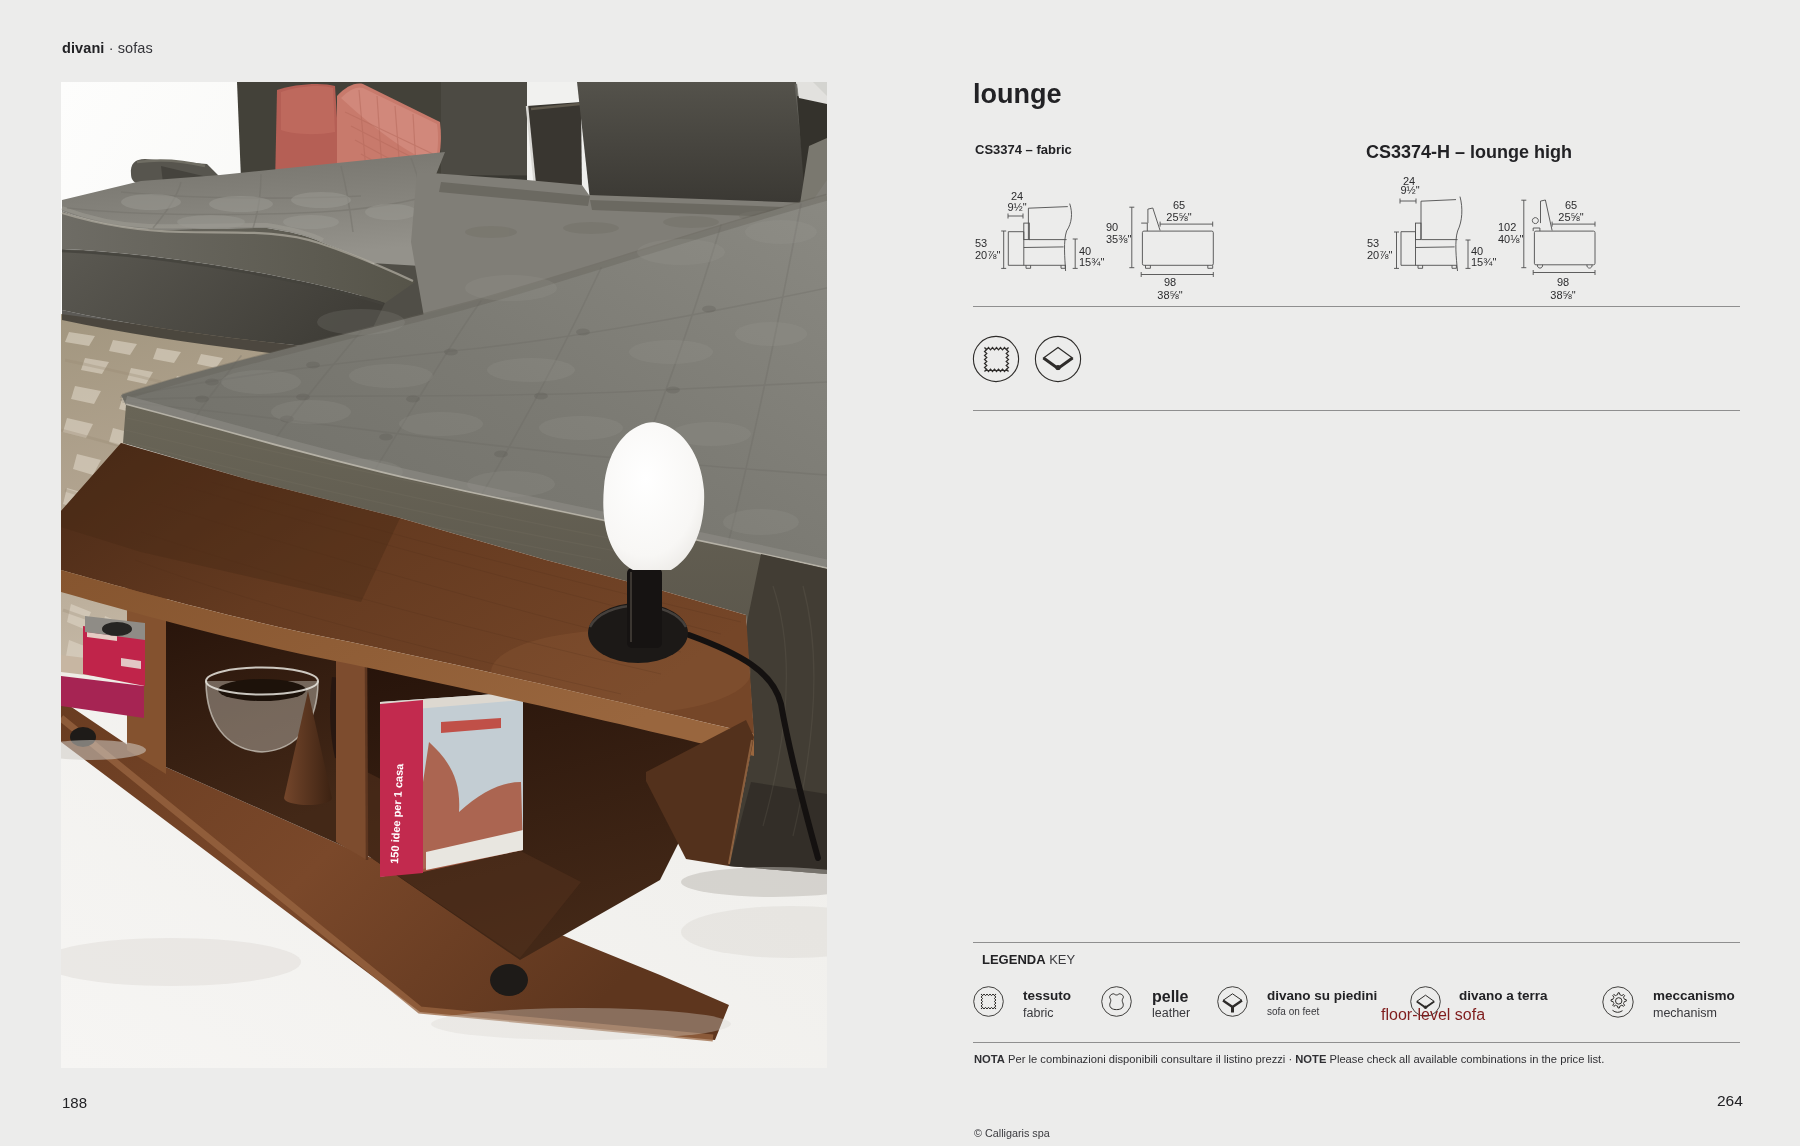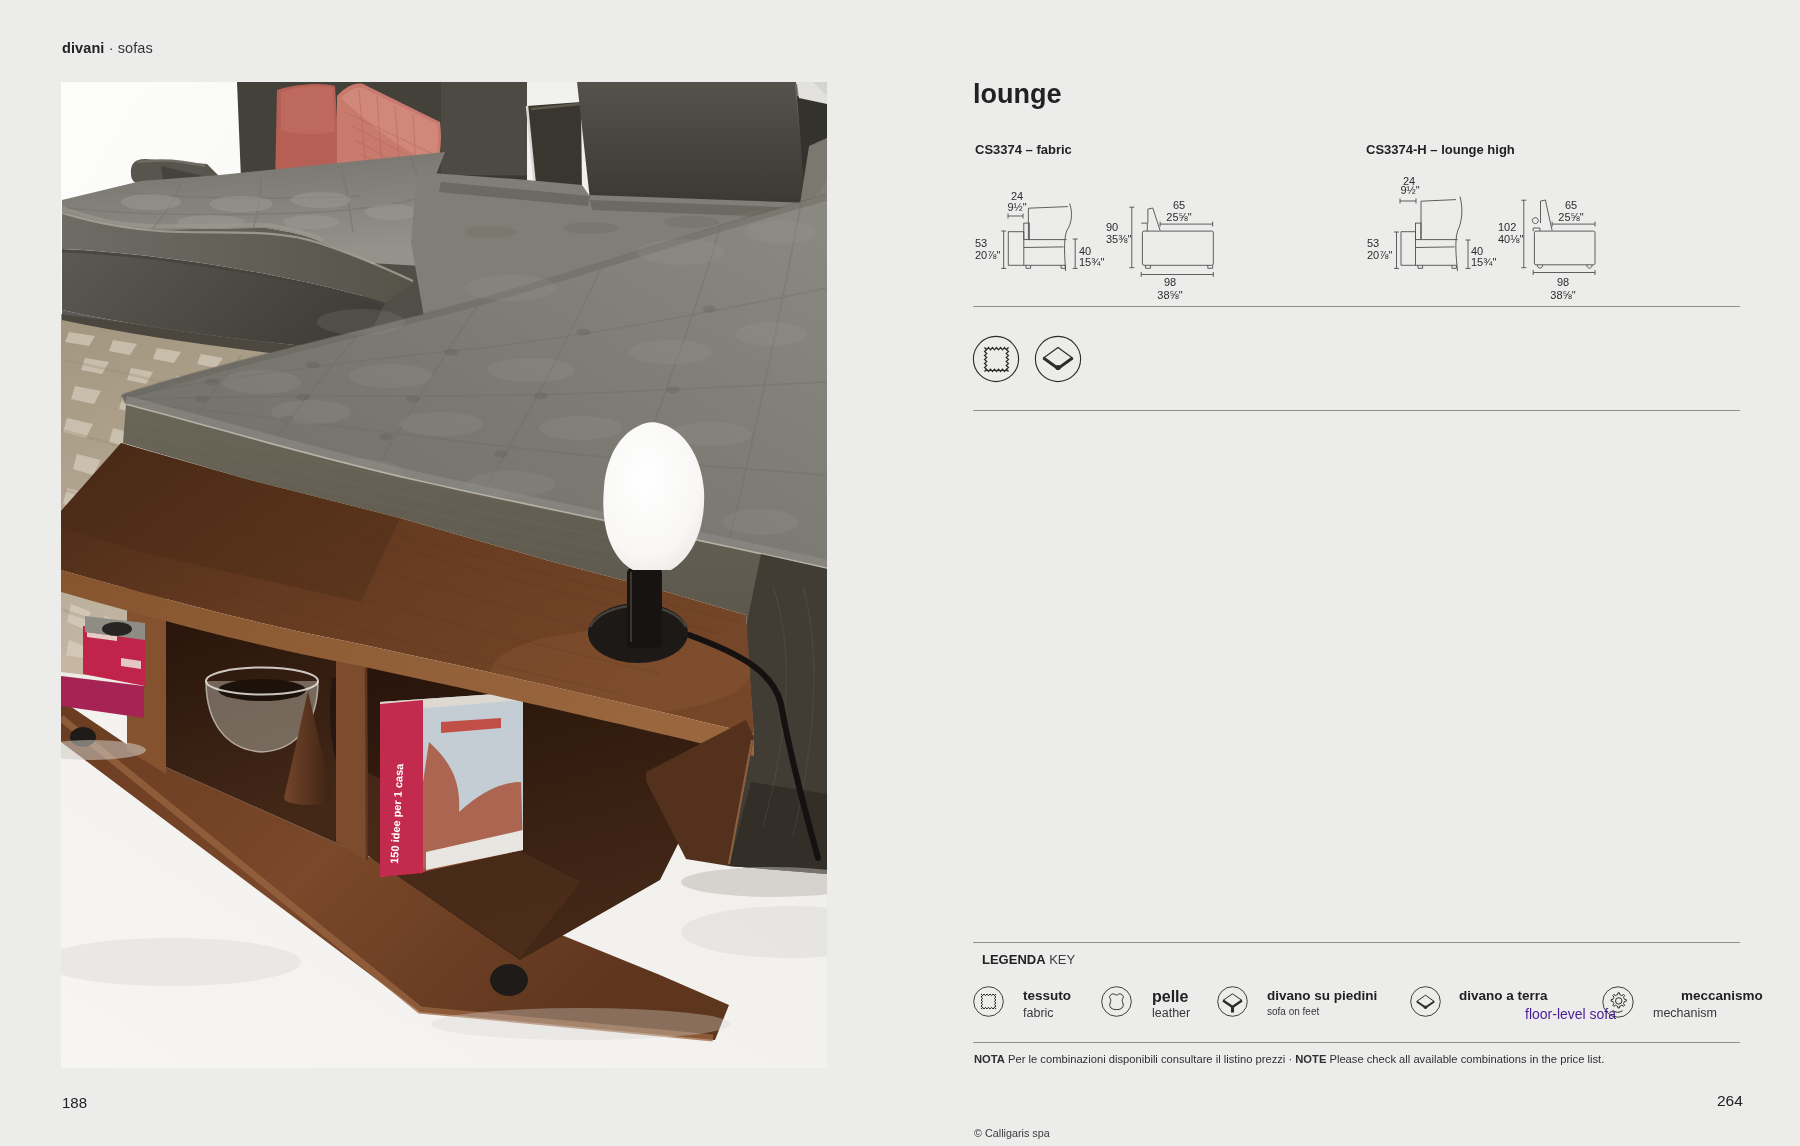--- a/index.html
+++ b/index.html
@@ -366,21 +366,21 @@
 
 <path d="M585,341 C561,348 546,372 543,405 C539,449 552,477 572,488 L610,488 C631,476 645,447 643,408 C640,371 621,348 601,342 C595,340 590,340 585,341 Z" fill="url(#bulbg)"></path>
 </svg>
 
 <div class="abs dark" style="left:62px;top:1094px;font-size:15px;">188</div>
 
 <div class="abs b dark" style="left:973px;top:79px;font-size:27px;letter-spacing:0px;">lounge</div>
 
 <div class="abs b dark" style="left:975px;top:142px;font-size:13px;">CS3374 – fabric</div>
 
-<div class="abs b dark" style="left:1366px;top:142px;font-size:13px;">CS3374-H – lounge high</div>
+<div class="abs b dark" style="left:1366px;top:142px;font-size:18px;">CS3374-H – lounge high</div>
 
 <svg class="abs" style="left:960px;top:170px;" width="680" height="135" viewBox="0 0 680 135" fill="none">
 <g stroke="#4e4e4e" stroke-width="0.9" fill="none">
 
   <path d="M68.4 38.2 L68.4 69.6 M68.4 38.2 L107.8 36.6"></path>
 
   <path d="M109.7 33.6 C112.8 43 112 53 106.6 61 C103.2 71 104.8 88 105.6 101"></path>
 
   <rect x="63.8" y="53.1" width="5.5" height="16.5"></rect>
 
@@ -506,31 +506,31 @@
 <div class="abs dark" style="left:1267px;top:988px;font-size:13.5px;font-weight:bold;">divano su piedini</div>
 <div class="abs" style="left:1267px;top:1006px;font-size:10px;color:#38383c;">sofa on feet</div>
 
 <svg class="abs" style="left:1410px;top:986px;" width="31" height="31" viewBox="0 0 31 31" fill="none">
   <circle cx="15.5" cy="15.5" r="14.8" stroke="#2e2c2a" stroke-width="0.9"></circle>
   <path d="M15.5 9.2 L24.2 15.4 L15.5 21.6 L6.8 15.4 Z" stroke="#2e2c2a" stroke-width="1"></path>
   <path d="M24.2 15.4 L15.5 21.6 L6.8 15.4" stroke="#2e2c2a" stroke-width="1.8"></path>
   <circle cx="15.5" cy="21.2" r="1.7" fill="#2e2c2a"></circle>
 </svg>
 <div class="abs dark" style="left:1459px;top:988px;font-size:13.5px;font-weight:bold;">divano a terra</div>
-<div class="abs" style="left:1525px;top:1006px;font-size:14px;color:#4c1d95;">floor-level sofa</div>
+<div class="abs" style="left:1381px;top:1006px;font-size:16px;color:#7f1d1d;">floor-level sofa</div>
 
 <svg class="abs" style="left:1602px;top:986px;" width="32" height="32" viewBox="0 0 32 32" fill="none">
   <circle cx="16" cy="16" r="15.2" stroke="#2e2c2a" stroke-width="0.9"></circle>
   <g stroke="#2e2c2a" stroke-width="1">
   <path d="M16 6.8 l1.4 0 l0.5 2 a6.6 6.6 0 0 1 1.9 0.8 l1.8-1.1 1 1 -1.1 1.8 a6.6 6.6 0 0 1 0.8 1.9 l2 0.5 0 1.4 -2 0.5 a6.6 6.6 0 0 1 -0.8 1.9 l1.1 1.8 -1 1 -1.8-1.1 a6.6 6.6 0 0 1 -1.9 0.8 l-0.5 2 -1.4 0 -0.5-2 a6.6 6.6 0 0 1 -1.9-0.8 l-1.8 1.1 -1-1 1.1-1.8 a6.6 6.6 0 0 1 -0.8-1.9 l-2-0.5 0-1.4 2-0.5 a6.6 6.6 0 0 1 0.8-1.9 l-1.1-1.8 1-1 1.8 1.1 a6.6 6.6 0 0 1 1.9-0.8 z"></path>
   <circle cx="16.7" cy="14.9" r="3.2"></circle>
   <path d="M10.5 24.3 a8.5 8.5 0 0 0 10 0.4"></path>
   </g>
 </svg>
-<div class="abs dark" style="left:1653px;top:988px;font-size:13.5px;font-weight:bold;margin-left:28px;">meccanismo</div>
+<div class="abs dark" style="left:1653px;top:988px;font-size:13.5px;font-weight:bold;">meccanismo</div>
 <div class="abs" style="left:1653px;top:1006px;font-size:12.5px;color:#38383c;">mechanism</div>
 
 <div class="abs" style="left:973px;top:1042px;width:767px;height:1px;background:#8f8f8f;"></div>
 
 <div class="abs" style="left:974px;top:1053px;font-size:11.2px;color:#2f2f33;"><span class="b">NOTA</span> Per le combinazioni disponibili consultare il listino prezzi · <span class="b">NOTE</span> Please check all available combinations in the price list.</div>
 
 <div class="abs" style="left:974px;top:1095px;font-size:10.8px;color:#3a3a3e;margin-top:32px;">© Calligaris spa</div>
 
 <div class="abs dark" style="left:1717px;top:1092px;font-size:15.5px;">264</div>
 

